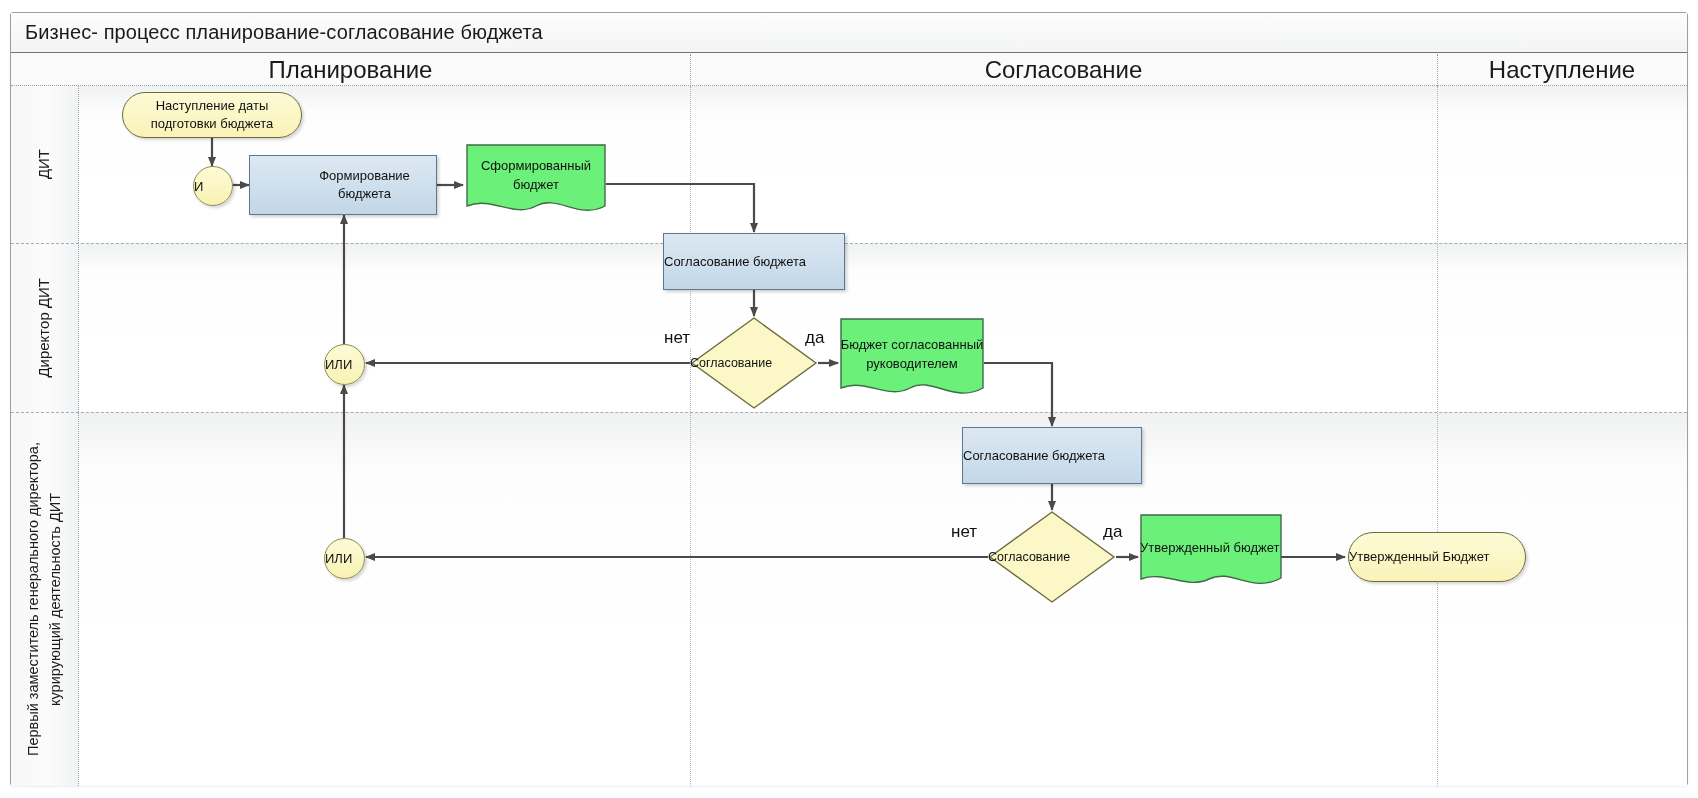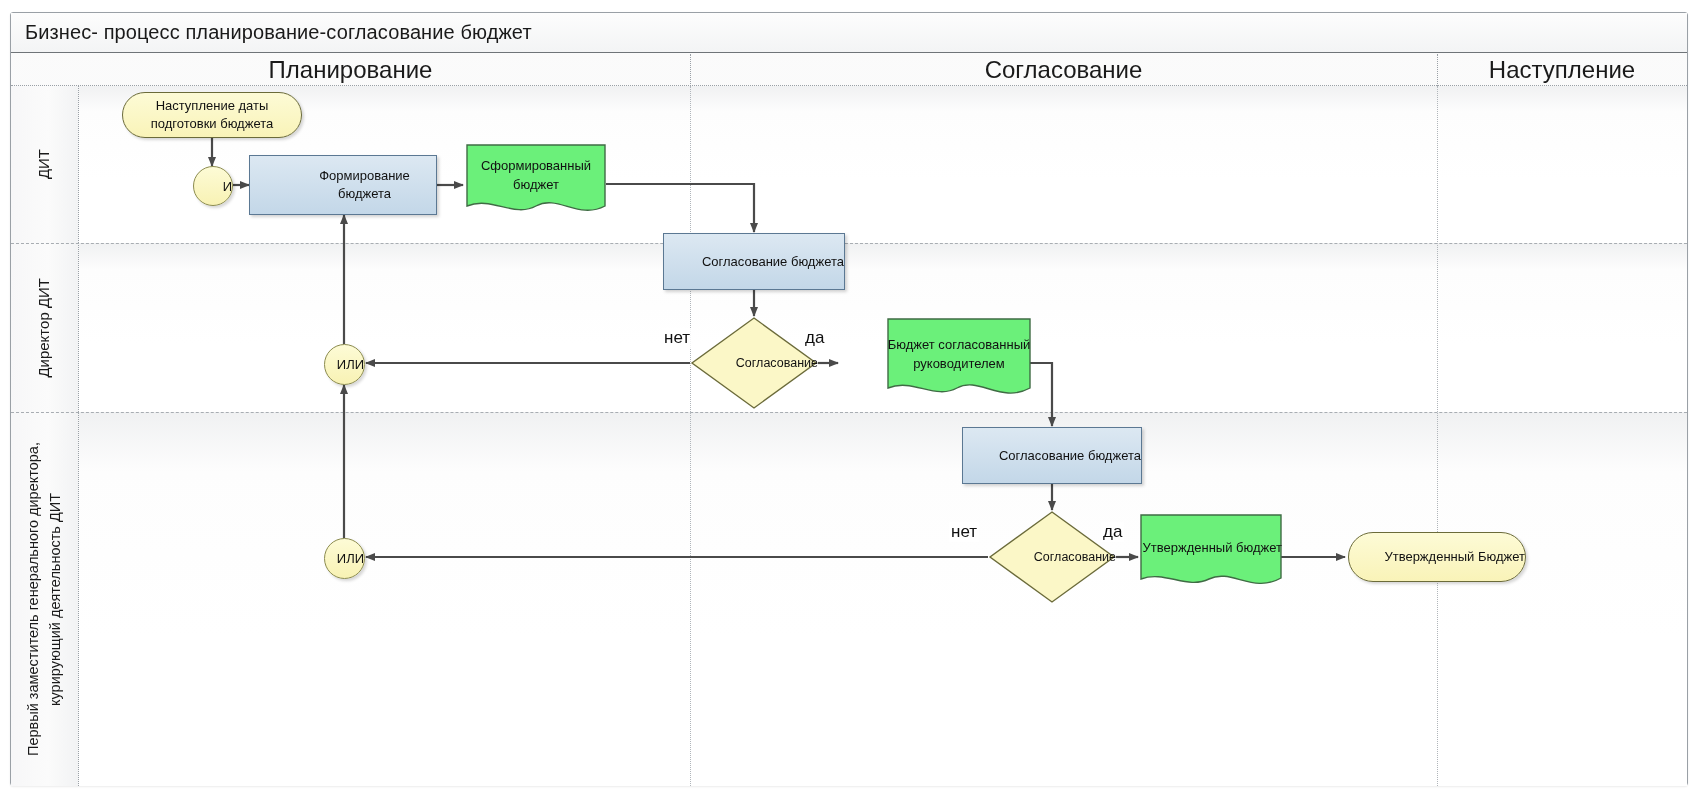--- a/index.html
+++ b/index.html
@@ -126,21 +126,21 @@
     width: 0;
     border-left: 1px dotted #b0b5ba;
   }
 
   
   .shape {
     position: absolute;
     box-sizing: border-box;
     display: flex;
     align-items: center;
-    justify-content: flex-end;
+    justify-content: flex-start;
     text-align: center;
     color: #111111;
     z-index: 5;
   }
 
   
   .ev {
     background: linear-gradient(180deg,#fdfbd6 0%, #f9f3b8 100%);
     border: 1px solid #6b6b3a;
     border-radius: 26px;
@@ -223,21 +223,21 @@
   }
 </style>
 </head>
 <body>
 
 <div id="canvas">
 
   <div class="pool-frame"></div>
 
   <div class="title-bar">
-    <span class="title-text">Бизнес- процесс планирование-согласование бюджет</span>
+    <span class="title-text">Бизнес- процесс планирование-согласование бюджета</span>
   </div>
 
   <div class="phase-row">
     <div class="phase-sep" style="left:679px;"></div>
     <div class="phase-sep" style="left:1426px;"></div>
     <div class="phase-cell" style="left:0px;  width:679px;">Планирование</div>
     <div class="phase-cell" style="left:679px;width:747px;">Согласование</div>
     <div class="phase-cell" style="left:1426px;width:250px;">Наступление</div>
   </div>
 
@@ -326,21 +326,21 @@
     <span>Согласование бюджета</span>
   </div>
 
   <div class="shape dia" style="left:690px; top:316px; width:128px; height:94px;">
     <svg viewBox="0 0 128 94" preserveAspectRatio="none">
       <path d="M64,2 L126,47 L64,92 L2,47 Z" fill="#fbf7c7" stroke="#6b6b3a" stroke-width="1.4"></path>
     </svg>
     <span class="dia-text">Согласование</span>
   </div>
 
-  <div class="shape doc" style="left:840px; top:318px; width:144px; height:86px;margin-left:47px;">
+  <div class="shape doc" style="left:840px; top:318px; width:144px; height:86px;">
     <svg viewBox="0 0 144 86" preserveAspectRatio="none">
       <path d="M1,1 L143,1 L143,70 C114,86 92,58 70,70 C48,82 26,60 1,70 Z" fill="#6bf07a" stroke="#3f6b44" stroke-width="1.4"></path>
     </svg>
     <span class="doc-text">Бюджет согласованный руководителем</span>
   </div>
 
   <div class="shape gw" style="left:324px; top:538px; width:41px; height:41px;">
     <span>ИЛИ</span>
   </div>
 

